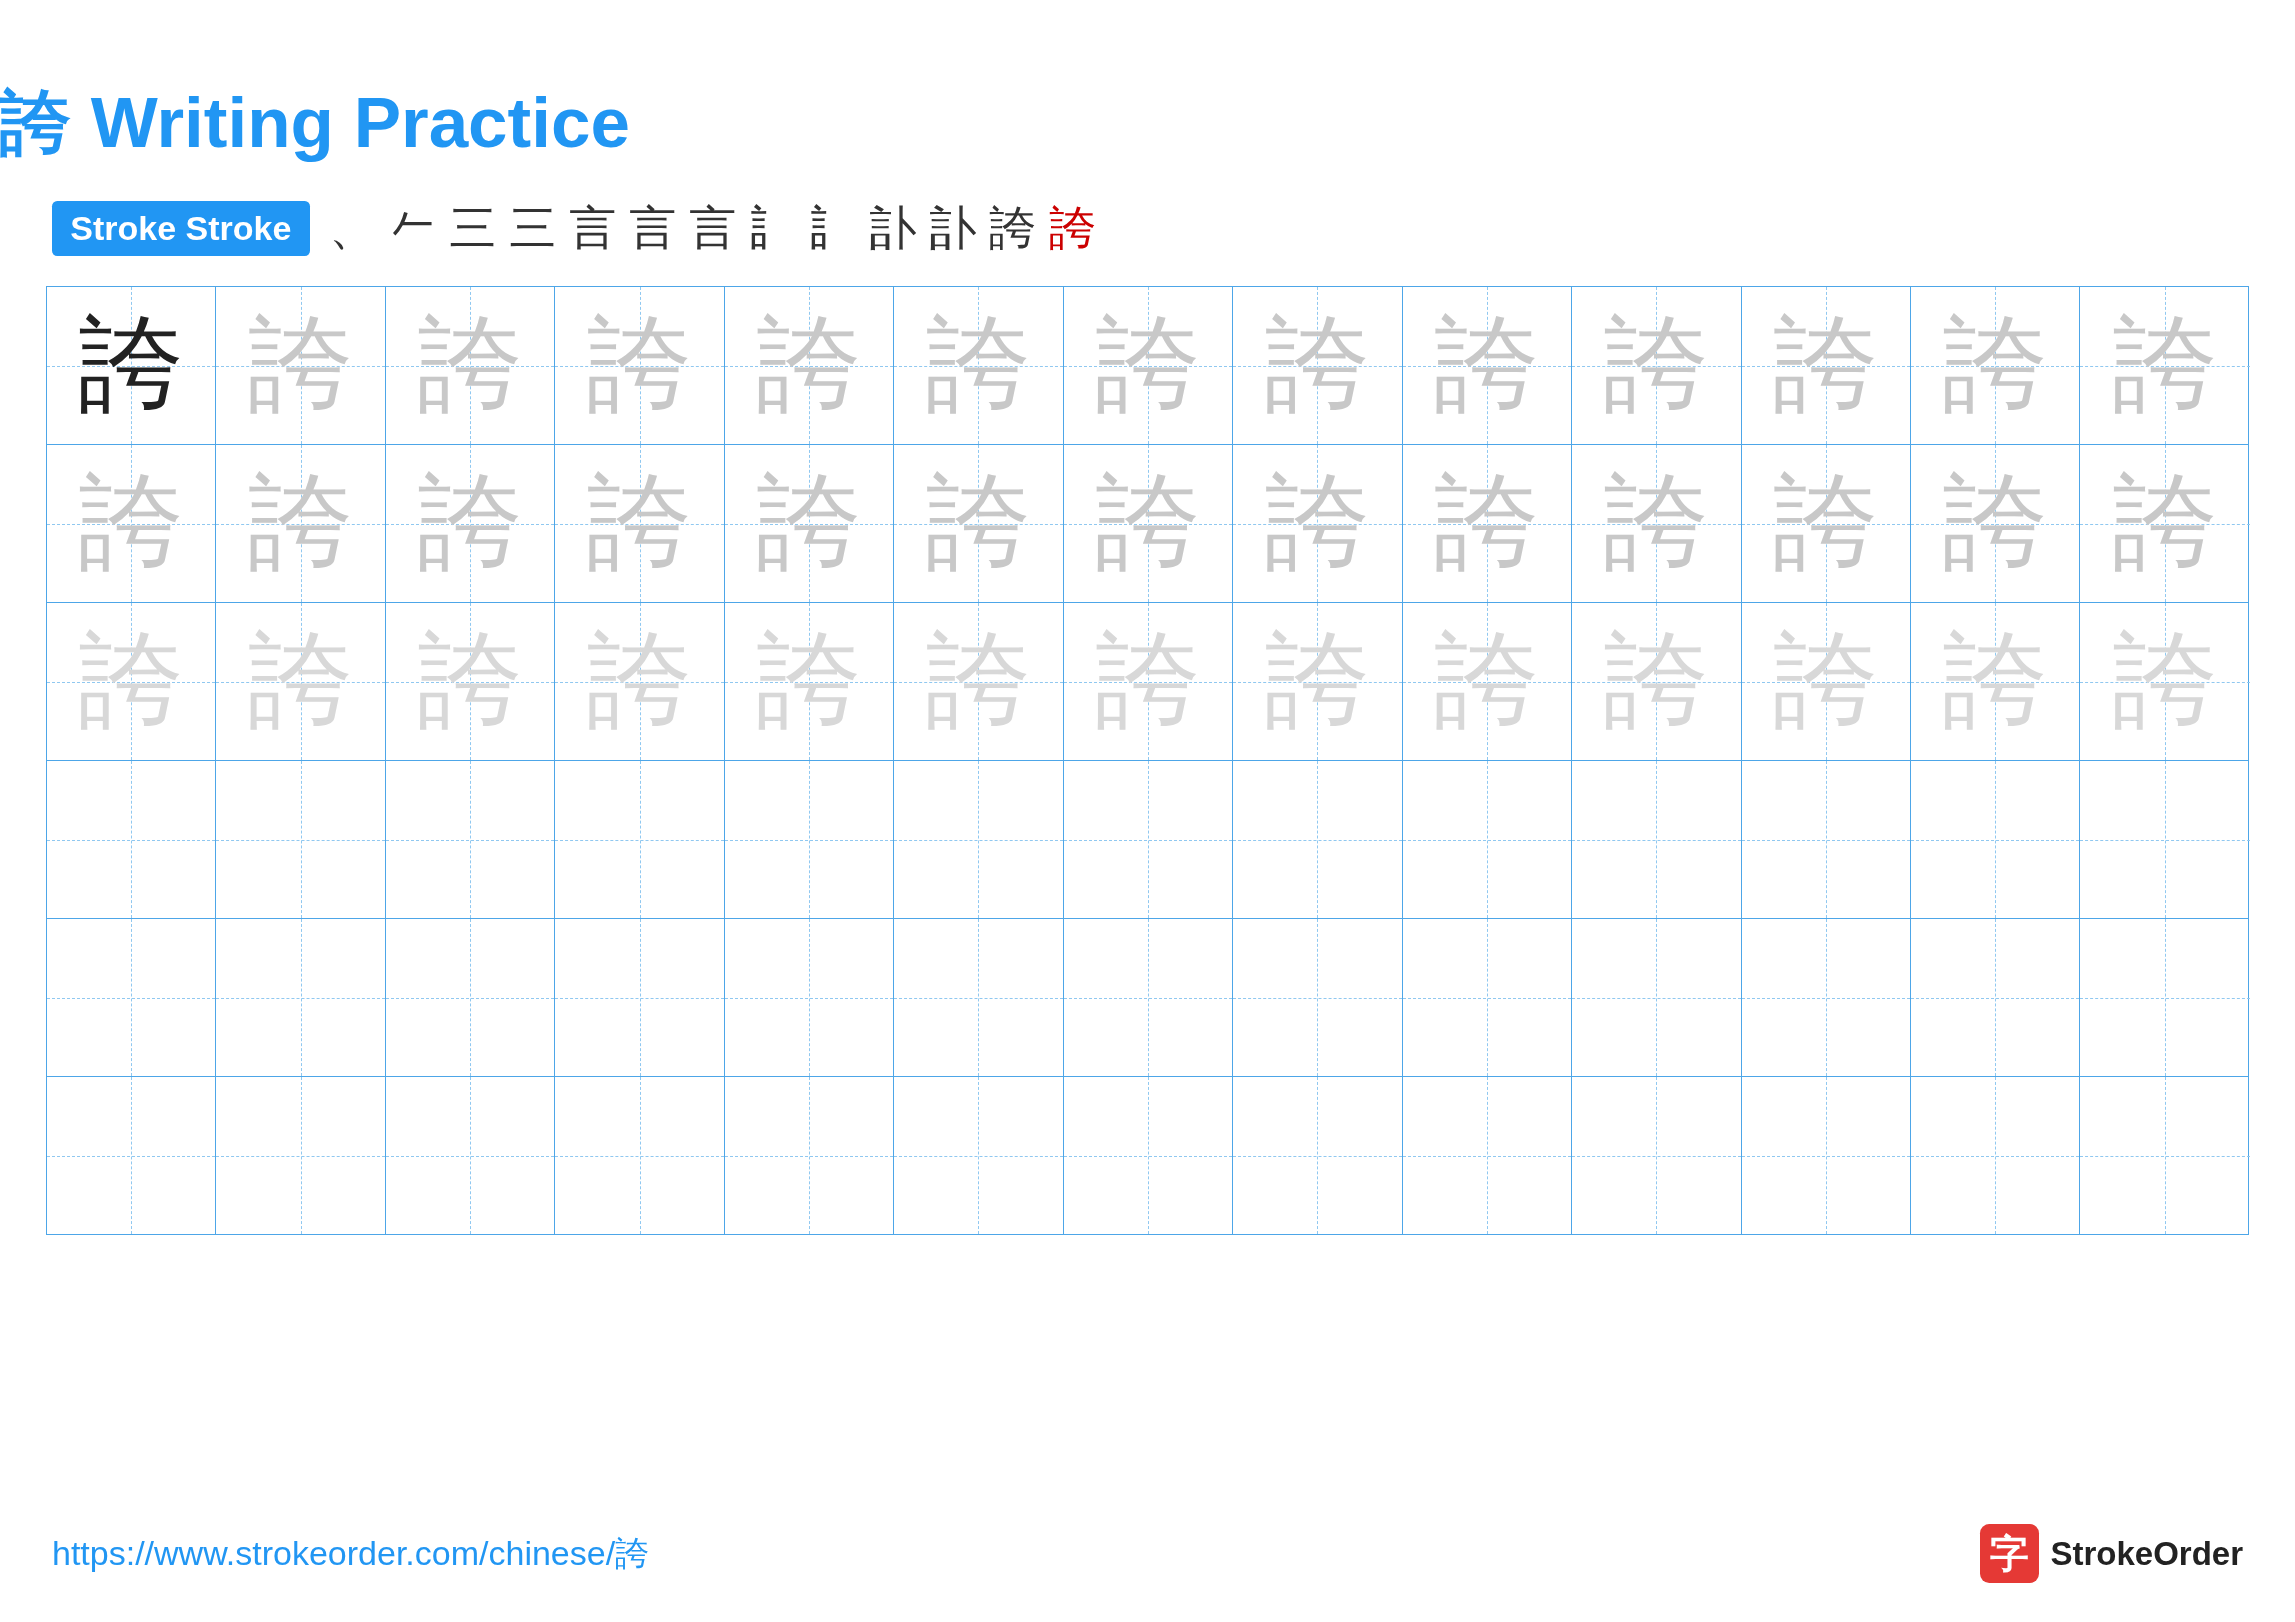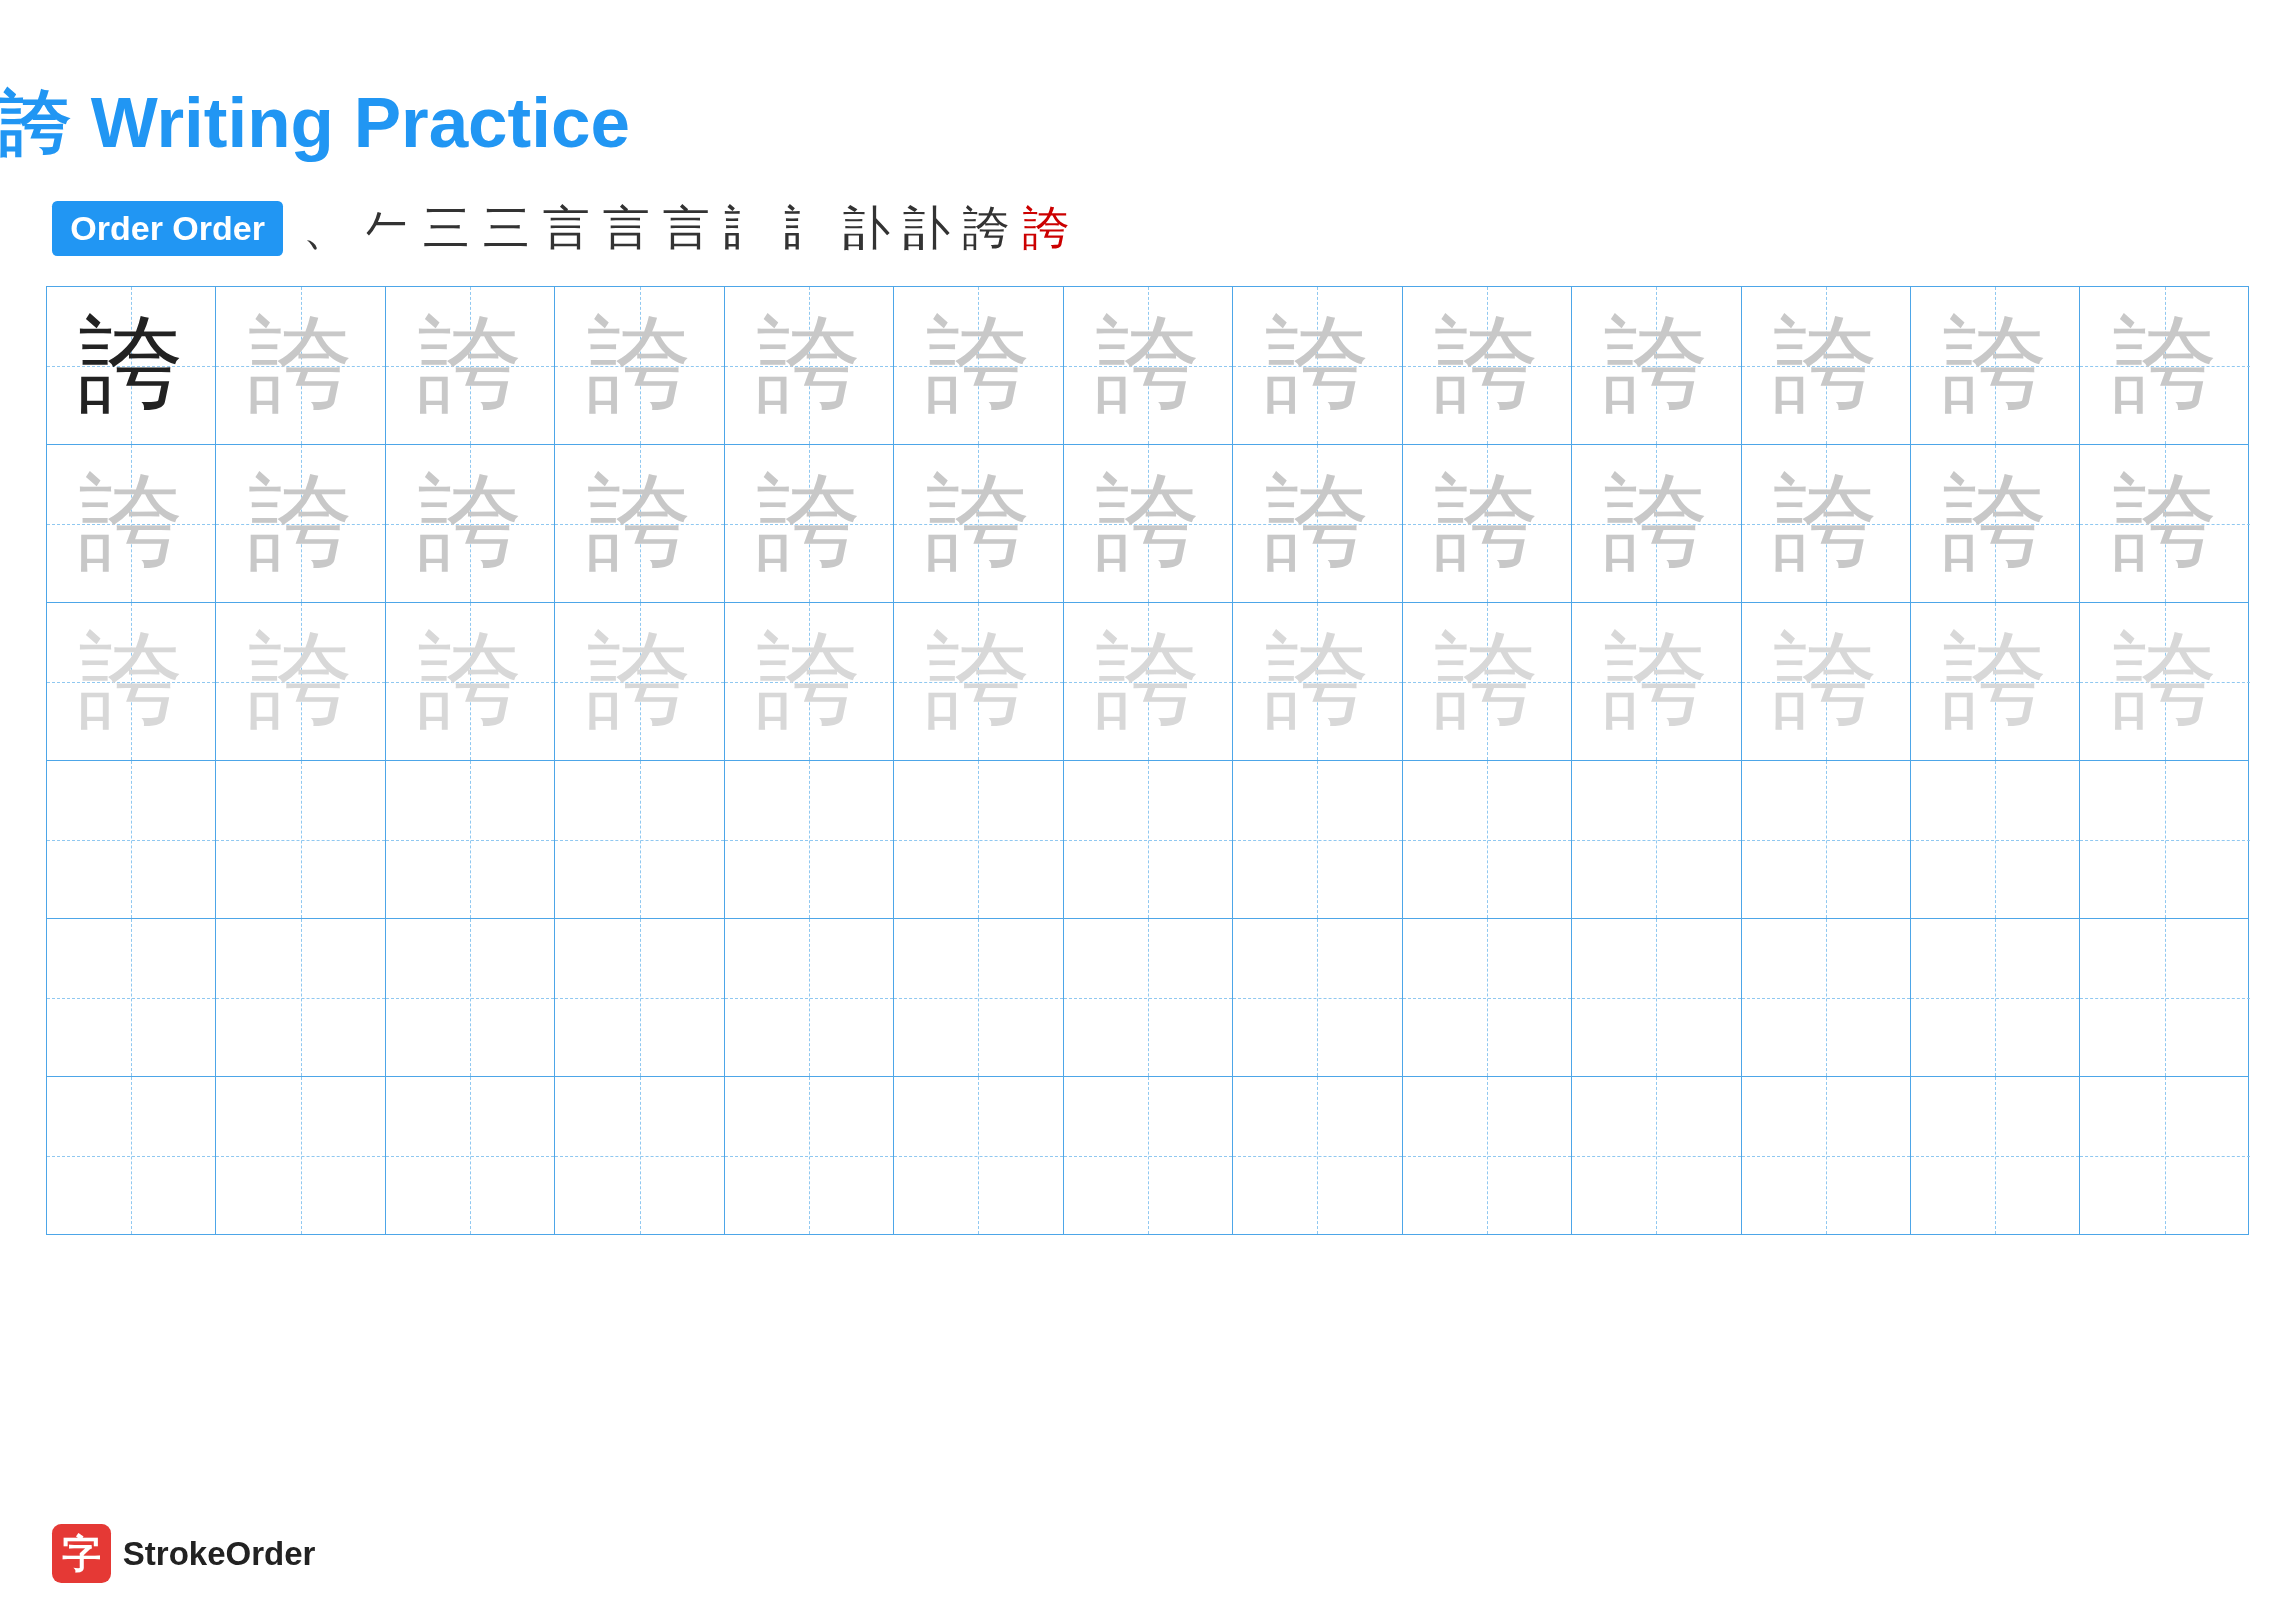--- a/index.html
+++ b/index.html
@@ -171,21 +171,21 @@
       font-weight: bold;
       color: #222;
     }
   </style>
 </head>
 <body>
 
 <div class="page-title">誇 Writing Practice</div>
 
 <div class="stroke-order-row">
-  <div class="stroke-order-badge">Order Order</div>
+  <div class="stroke-order-badge">Stroke Stroke</div>
   <div class="stroke-sequence" id="stroke-seq">
       <span class="stroke-char">、</span>
       <span class="stroke-char">𠂉</span>
       <span class="stroke-char">三</span>
       <span class="stroke-char">三</span>
       <span class="stroke-char">言</span>
       <span class="stroke-char">言</span>
       <span class="stroke-char">言</span>
       <span class="stroke-char">訁</span>
       <span class="stroke-char">訁</span>
@@ -361,18 +361,19 @@
       <div class="grid-cell"></div>
       <div class="grid-cell"></div>
       <div class="grid-cell"></div>
       <div class="grid-cell"></div>
       <div class="grid-cell"></div>
       <div class="grid-cell"></div>
     </div>
   </div>
 
 <div class="footer">
+  <a class="footer-url">https://www.strokeorder.com/chinese/誇</a>
   <div class="footer-brand">
     <div class="brand-icon">字</div>
     <span class="brand-text">StrokeOrder</span>
   </div>
 </div>
 
 
 </body></html>

